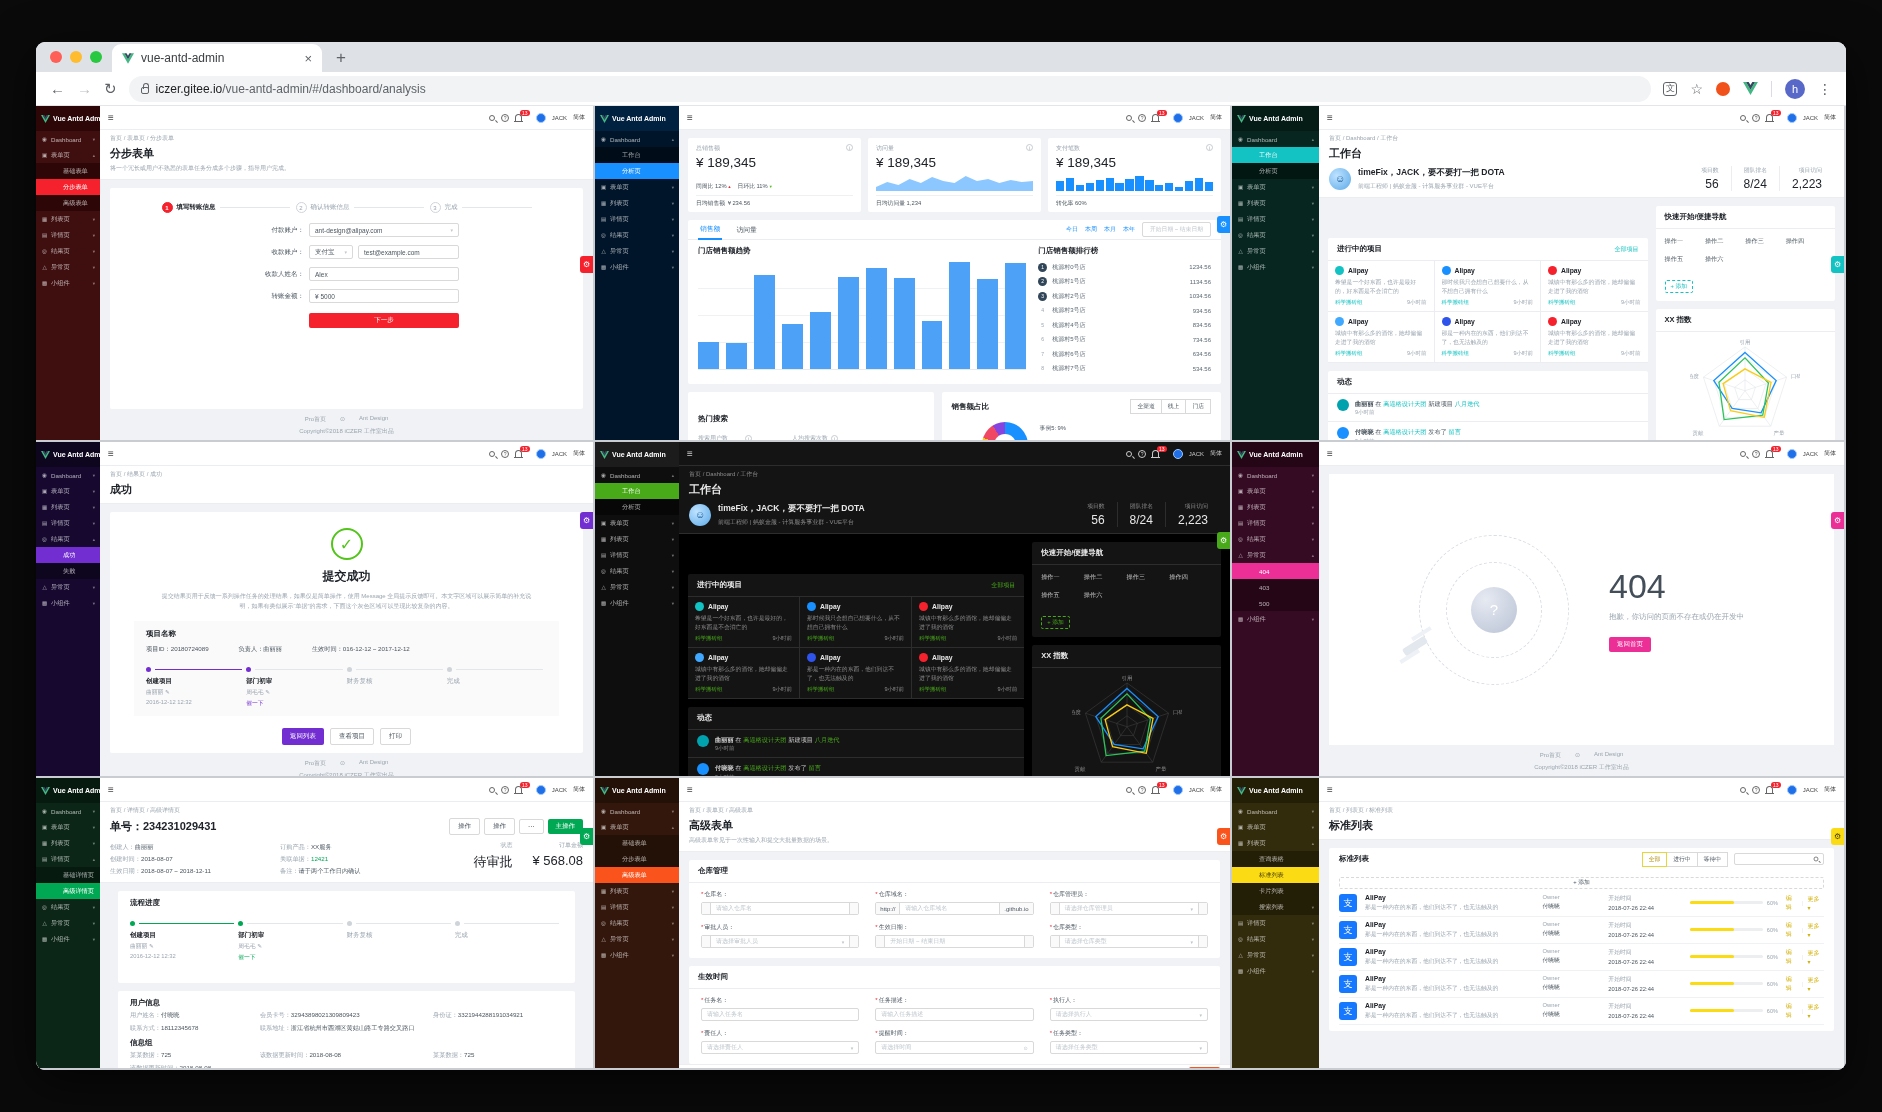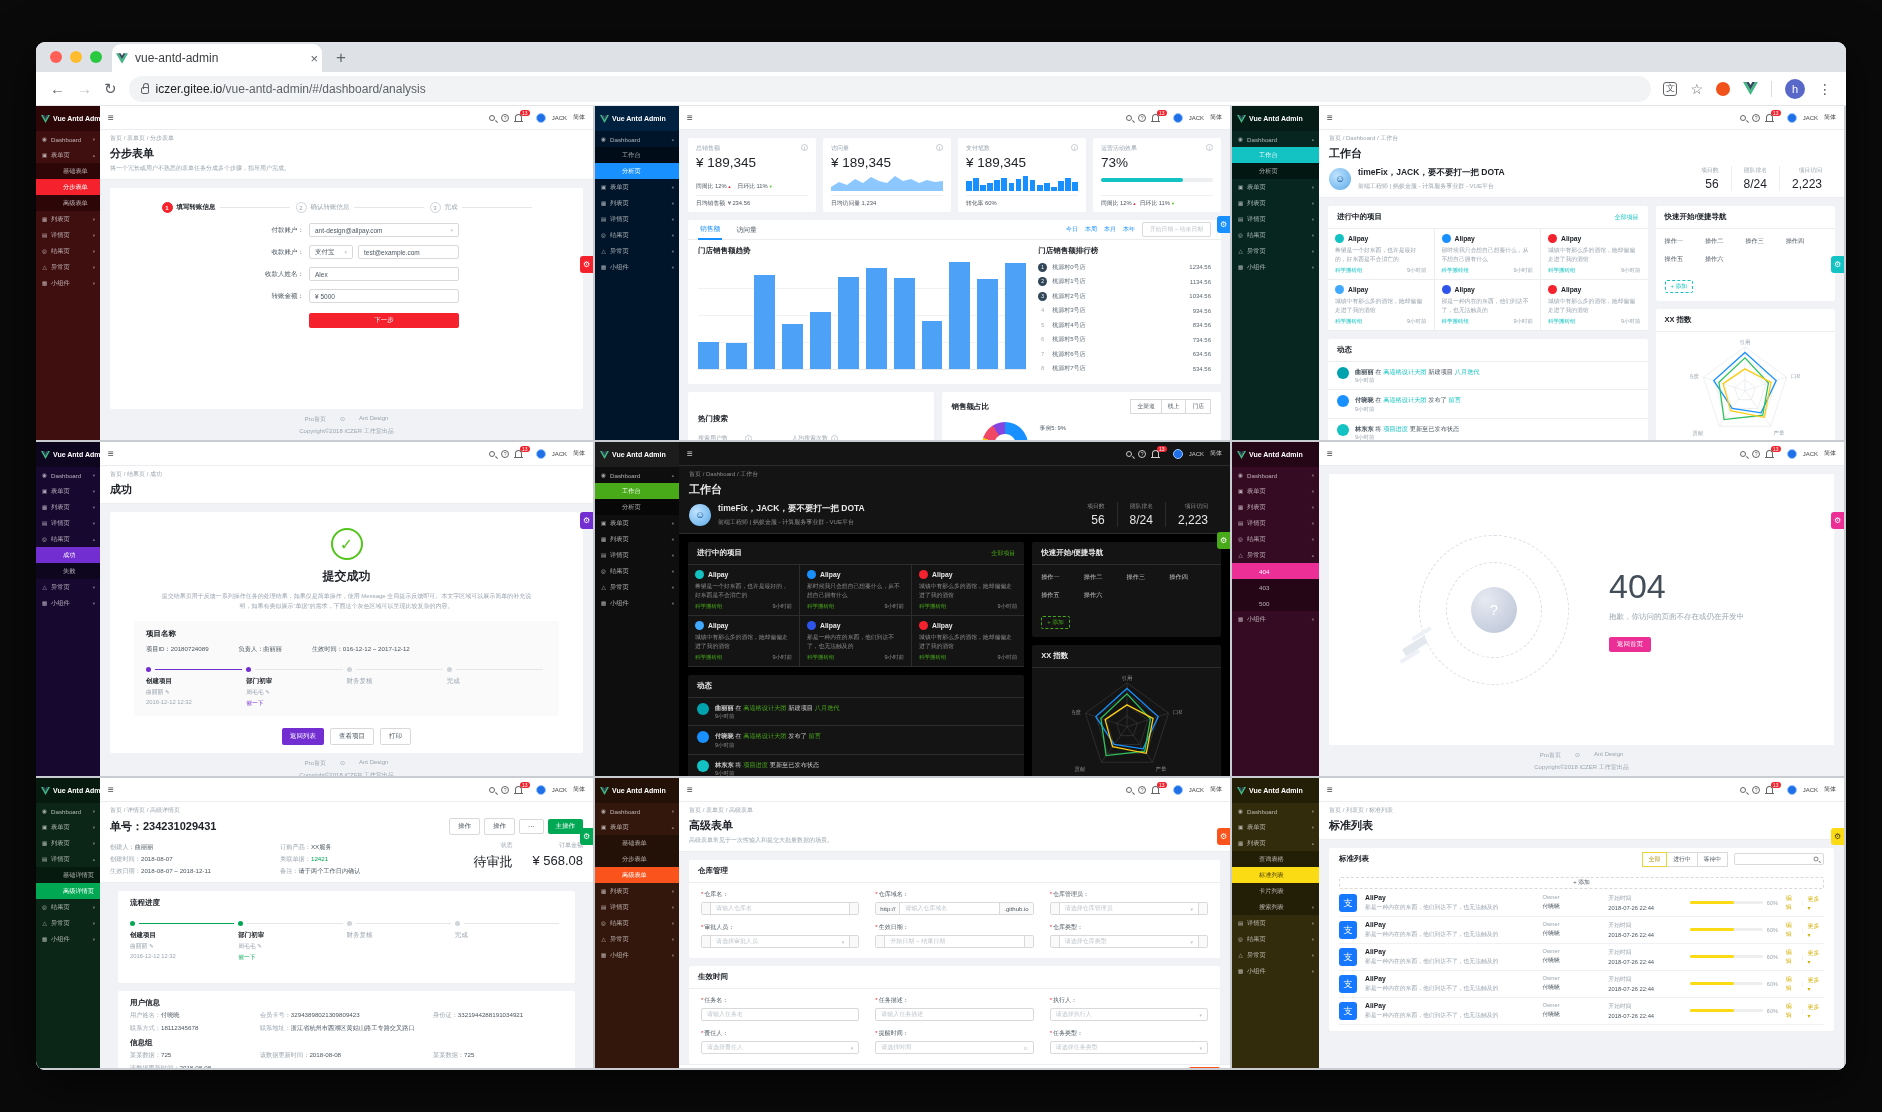--- a/index.html
+++ b/index.html
@@ -5,21 +5,21 @@
   * { margin:0; padding:0; box-sizing:border-box; }
   html,body { width:1882px; height:1112px; overflow:hidden; background:#0a0a0a;
     font-family:"Liberation Sans","DejaVu Sans",sans-serif; }
   .window { position:absolute; left:36px; top:42px; width:1810px; height:1028px;
     border-radius:9px; overflow:hidden; background:#fff; box-shadow:0 12px 48px rgba(0,0,0,.65); }
   
   .tabstrip { height:30px; background:#dee1e6; display:flex; align-items:flex-end; padding-left:10px; }
   .lights { display:flex; gap:8px; align-items:center; height:30px; padding:0 10px 0 4px; }
   .light { width:12px; height:12px; border-radius:50%; }
   .tab { width:210px; height:28px; background:#fff; border-radius:9px 9px 0 0; display:flex;
-    align-items:center; gap:7px; padding:0 4px; font-size:12px; color:#3c4043; }
+    align-items:center; gap:7px; padding:0 10px; font-size:12px; color:#3c4043; }
   .tab .ttl { flex:1; white-space:nowrap; overflow:hidden; }
   .tab .x { color:#5f6368; font-size:13px; }
   .newtab { font-size:17px; color:#5f6368; padding:0 14px 4px; }
   .toolbar { height:34px; background:#fff; display:flex; align-items:center; gap:12px;
     padding:0 14px; border-bottom:1px solid #e3e5e8; }
   .nav-ic { font-size:15px; color:#5f6368; }
   .nav-ic.dis { color:#bdc1c6; }
   .urlbar { flex:1; height:26px; background:#f1f3f4; border-radius:13px; display:flex;
     align-items:center; gap:7px; padding:0 12px; font-size:12px; }
   .lock { width:8px; height:7px; border:1.4px solid #5f6368; border-radius:2px; position:relative; margin-top:3px;}
@@ -145,21 +145,21 @@
   .wp-av { width:22px; height:22px; border-radius:50%; background:radial-gradient(circle at 35% 35%,#bfe3ff,#5aa9e8);
     color:#1d5d99; font-size:10px; text-align:center; line-height:22px; flex-shrink:0; }
   .wp-hi { font-size:8.5px; font-weight:bold; color:var(--tt,#20242a); }
   .wp-sub { font-size:6px; color:var(--mut,#9aa5af); margin-top:3px; }
   .wst { margin-left:auto; display:flex; }
   .wst > div { padding:0 12px; border-left:1px solid var(--bd,#ebedf0); text-align:right; }
   .wst > div:first-child { border-left:none; }
   .wst .sl { font-size:5.8px; color:var(--mut,#9aa5af); }
   .wst .sv { font-size:12px; color:var(--tt,#20242a); margin-top:2px; }
   .wp-body { display:flex; gap:8px; padding:8px 9px; flex:1; overflow:hidden; }
-  .wp-left { flex:1.78; min-width:0; }
+  .wp-left { flex:1.78; min-width:0;margin-top:32px; }
   .wp-right { flex:1; min-width:0; }
   .pjcard-head { display:flex; align-items:center; padding:6px 9px; border-bottom:1px solid var(--bd,#ebedf0); }
   .alink { margin-left:auto; font-size:6px; color:var(--ac); }
   .pj { display:grid; grid-template-columns:1fr 1fr 1fr; }
   .pjc { border-right:1px solid var(--bd,#ebedf0); border-bottom:1px solid var(--bd,#ebedf0); padding:5px 7px; min-width:0; }
   .pjc:nth-child(3n) { border-right:none; }
   .pj-t { display:flex; align-items:center; gap:4px; font-size:6.8px; font-weight:bold; color:var(--tt,#20242a); }
   .pj-i { width:9px; height:9px; border-radius:50%; flex-shrink:0; }
   .pj-d { font-size:5.8px; color:var(--mut,#9aa5af); line-height:1.5; height:17px; overflow:hidden; margin-top:3px; }
   .pj-f { display:flex; font-size:5.5px; margin-top:4px; }
@@ -582,33 +582,20 @@
                     <i class="sbar" style="height: 35%;"></i>
                     <i class="sbar" style="height: 45%;"></i>
                     <i class="sbar" style="height: 25%;"></i>
                     <i class="sbar" style="height: 55%;"></i>
                     <i class="sbar" style="height: 70%;"></i>
                     <i class="sbar" style="height: 50%;"></i>
                   </div>
                 </div>
               <div class="sc-foot">转化率 60%</div>
             </div>
-            <div class="sc">
-              <div class="sc-top">
-                  <span>运营活动效果</span>
-                  <span class="ci">i</span>
-                </div>
-              <div class="sc-val">73%</div>
-              <div class="sc-mid" style="align-items:center;">
-                  <div class="prg">
-                    <i style="width:73%"></i>
-                  </div>
-                </div>
-              <div class="sc-foot"><span class="tr-up">同周比 12%</span>&nbsp;&nbsp;<span class="tr-dn">日环比 11%</span></div>
-            </div>
           </div>
           <div class="card an-main">
             <div class="tbbar">
               <span class="tbt on">销售额</span>
               <span class="tbt">访问量</span>
               <div class="rng">
                 <span>今日</span>
                 <span>本周</span>
                 <span>本月</span>
                 <span>本年</span>

